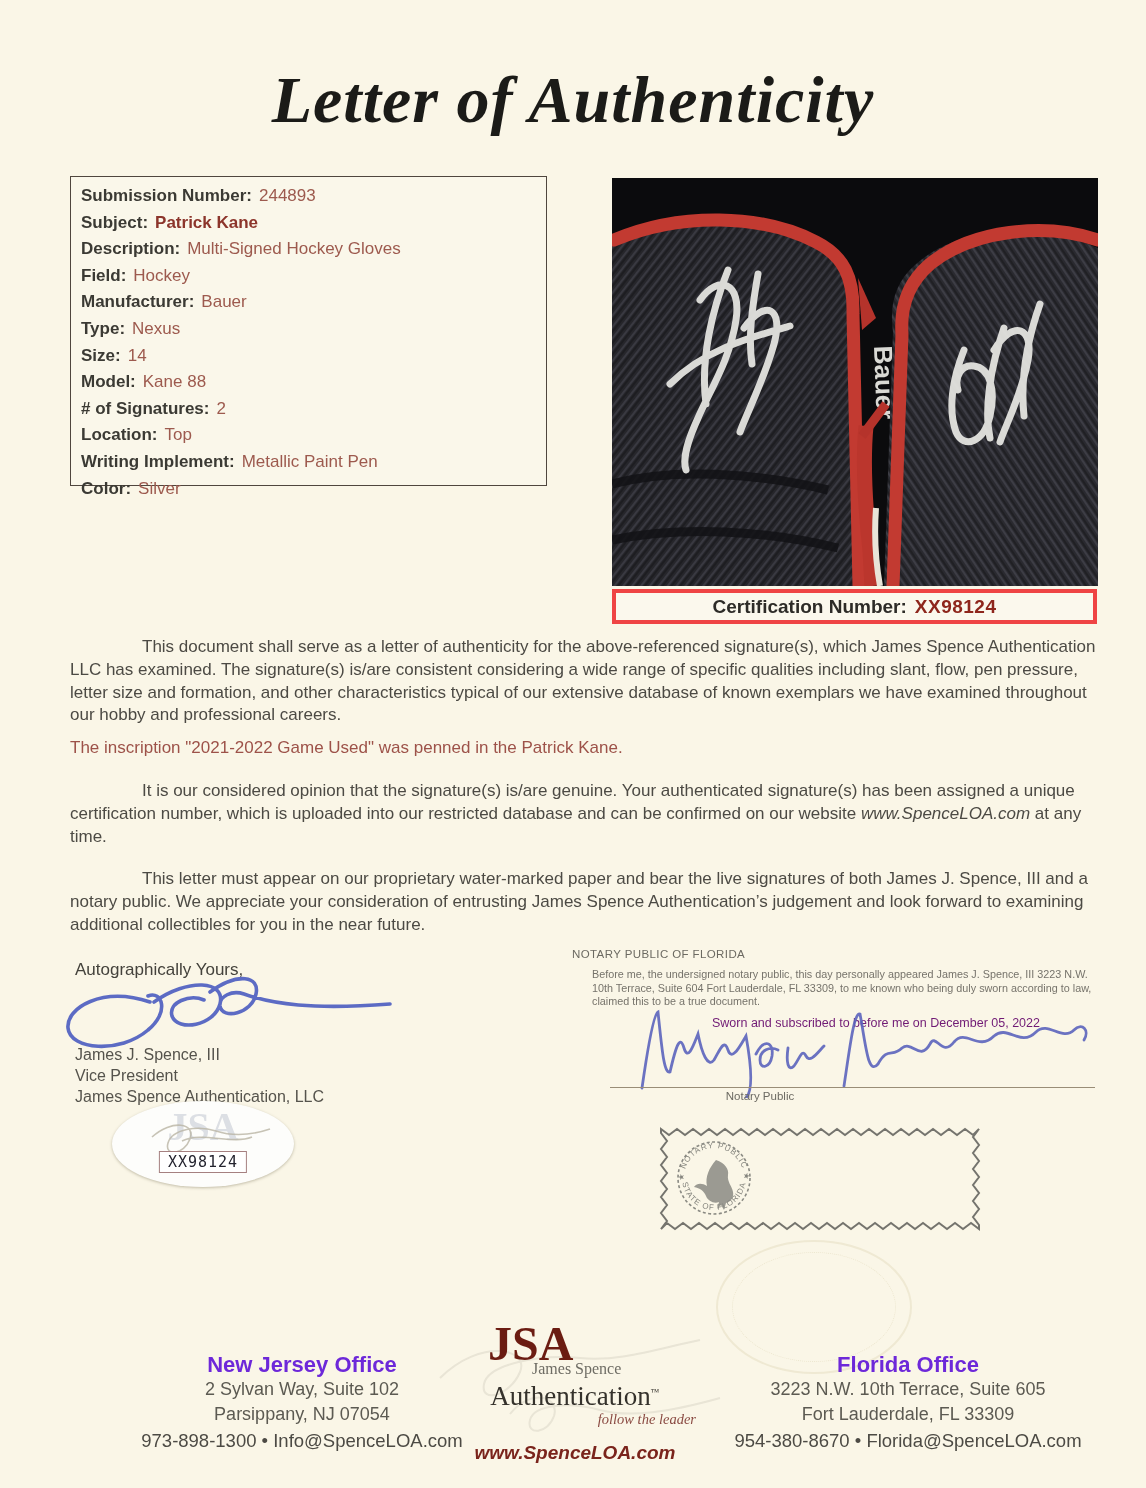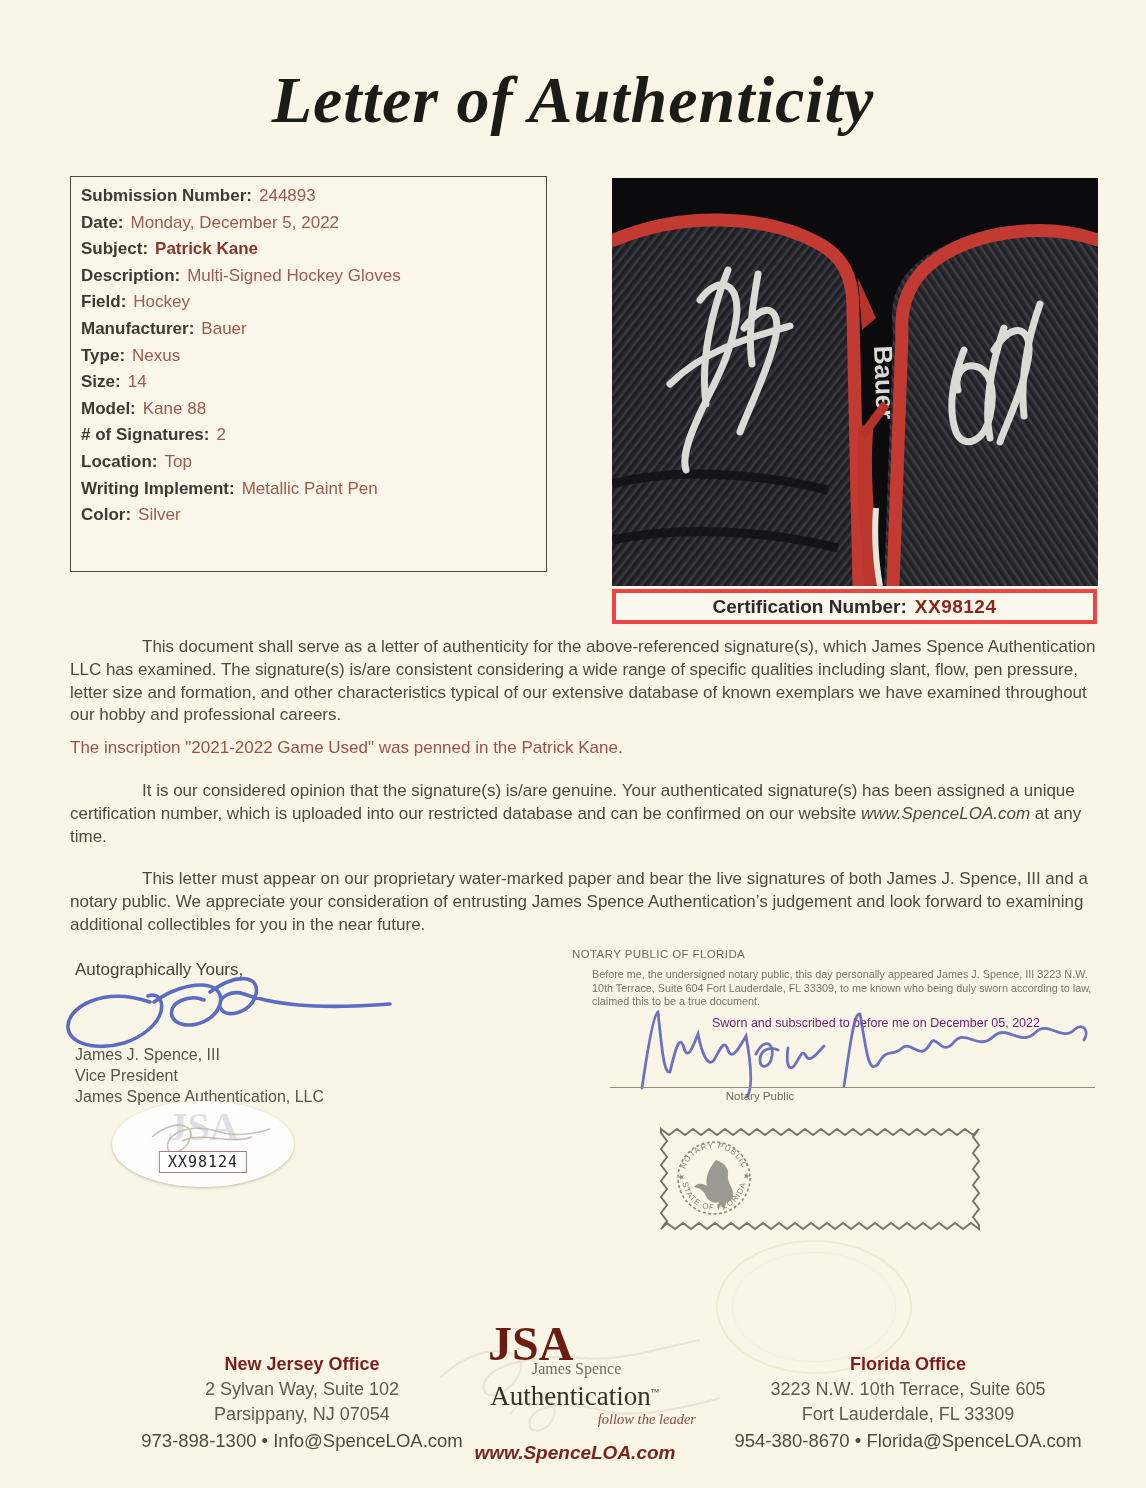--- a/index.html
+++ b/index.html
@@ -5,21 +5,21 @@
   html,body{margin:0;padding:0;background:#e8e4d4;}
   .page{position:relative;width:1146px;height:1488px;margin:0 auto;background:#faf6e7;
         font-family:"Liberation Sans",sans-serif;overflow:hidden;color:#4c4a44;}
 
   
   .title{position:absolute;top:62px;left:0;width:100%;text-align:center;
          font-family:"Liberation Serif",serif;font-style:italic;font-weight:bold;
          font-size:66px;color:#1b1b18;letter-spacing:1px;}
 
   
-  .info-box{position:absolute;left:70px;top:176px;width:477px;height:396px;
+  .info-box{position:absolute;left:70px;top:176px;width:477px;height:310px;
             border:1.5px solid #4f463e;box-sizing:border-box;padding:6px 10px 16px 10px;background:rgba(255,255,255,0.12);}
   .info-row{height:26.6px;line-height:26.6px;font-size:17px;white-space:nowrap;}
   .info-label{font-weight:bold;color:#3b3a34;}
   .info-value{color:#9d5a4e;margin-left:7px;}
   .info-row.bold-value .info-value{font-weight:bold;color:#8c352b;}
 
   
   .photo{position:absolute;left:612px;top:178px;width:486px;height:408px;background:#0b0b0d;}
   .photo svg{display:block;width:100%;height:100%;}
 
@@ -70,21 +70,21 @@
   .seal{position:absolute;left:16px;top:12px;}
 
   
   .emboss{position:absolute;left:716px;top:1240px;width:192px;height:130px;border-radius:50%;
           border:2px solid rgba(216,206,170,.6);opacity:.55;}
   .emboss::before{content:"";position:absolute;left:14px;top:10px;right:14px;bottom:10px;
           border-radius:50%;border:1.5px dotted rgba(216,206,170,.7);}
 
   
   .office{position:absolute;text-align:center;}
-  .office .o-title{font-weight:bold;font-size:18px;color:#7f1d1d;line-height:25px;}
+  .office .o-title{font-weight:bold;font-size:22px;color:#6d28d9;line-height:25px;}
   .office .o-line{font-size:18px;color:#5c5a52;line-height:25px;}
   .office .o-contact{font-size:18.5px;color:#4c4a44;line-height:27px;}
   .office-nj{left:92px;top:1352px;width:420px;}
   .office-fl{left:702px;top:1352px;width:412px;}
 
   .logo-block{position:absolute;left:440px;top:1322px;width:270px;text-align:center;}
   .logo-jsa{font-family:"Liberation Serif",serif;font-weight:bold;font-size:48px;line-height:44px;
             color:#6b1c12;text-align:left;padding-left:48px;}
   .logo-name1{font-family:"Liberation Serif",serif;font-size:16px;color:#6e6c64;text-align:left;padding-left:92px;margin-top:-6px;}
   .logo-name2{font-family:"Liberation Serif",serif;font-size:27px;color:#35322c;line-height:28px;}
@@ -96,21 +96,20 @@
 </style>
 </head>
 <body>
 
 <div class="page">
 
   <div class="title">Letter of Authenticity</div>
 
   <div class="info-box">
     <div class="info-row"><span class="info-label">Submission Number:</span><span class="info-value">244893</span></div>
-    <div class="info-row"><span class="info-label">Date:</span><span class="info-value">Monday, December 5, 2022</span></div>
     <div class="info-row bold-value"><span class="info-label">Subject:</span><span class="info-value">Patrick Kane</span></div>
     <div class="info-row"><span class="info-label">Description:</span><span class="info-value">Multi-Signed Hockey Gloves</span></div>
     <div class="info-row"><span class="info-label">Field:</span><span class="info-value">Hockey</span></div>
     <div class="info-row"><span class="info-label">Manufacturer:</span><span class="info-value">Bauer</span></div>
     <div class="info-row"><span class="info-label">Type:</span><span class="info-value">Nexus</span></div>
     <div class="info-row"><span class="info-label">Size:</span><span class="info-value">14</span></div>
     <div class="info-row"><span class="info-label">Model:</span><span class="info-value">Kane 88</span></div>
     <div class="info-row"><span class="info-label"># of Signatures:</span><span class="info-value">2</span></div>
     <div class="info-row"><span class="info-label">Location:</span><span class="info-value">Top</span></div>
     <div class="info-row"><span class="info-label">Writing Implement:</span><span class="info-value">Metallic Paint Pen</span></div>

